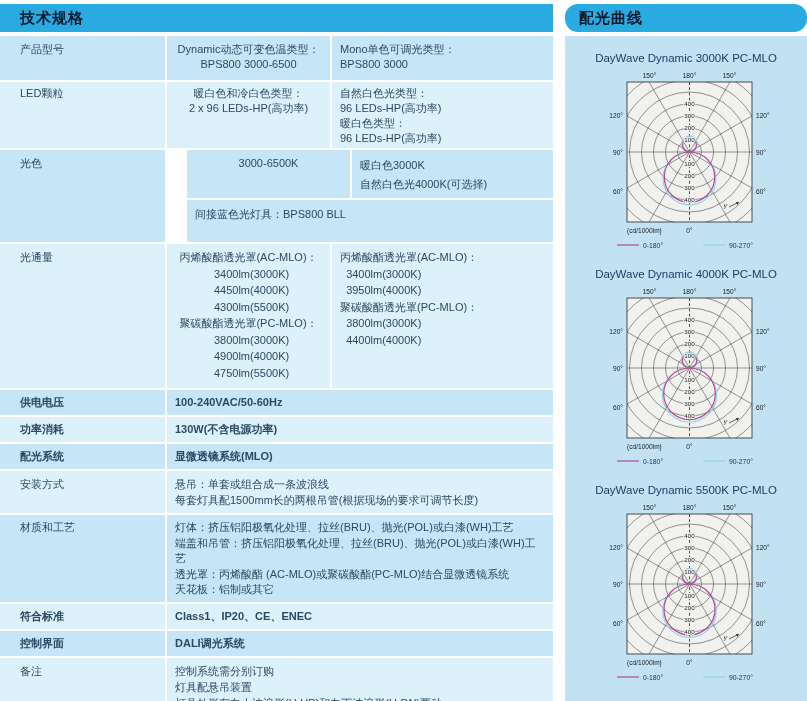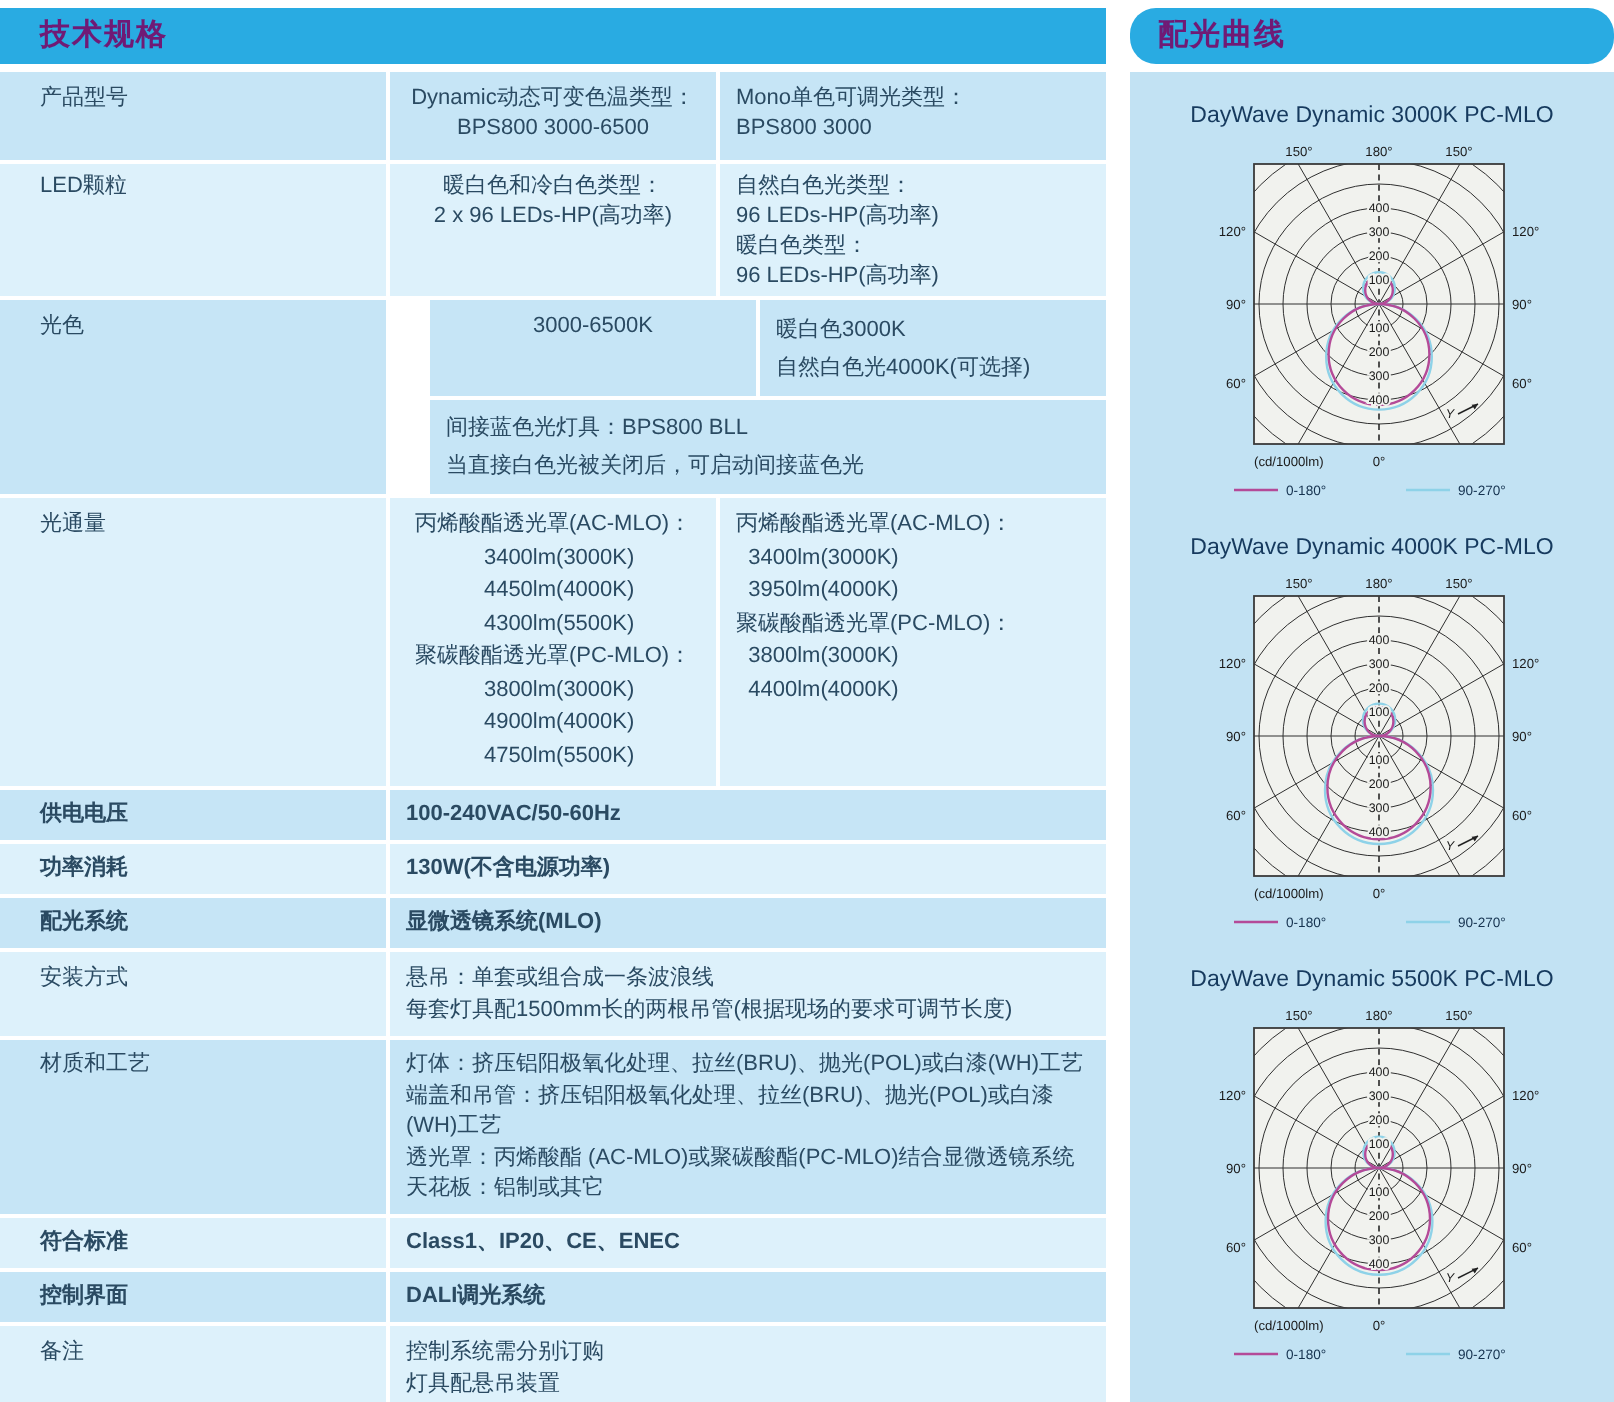--- a/index.html
+++ b/index.html
@@ -6,38 +6,38 @@
   body{
     width:807px;height:701px;background:#ffffff;
     font-family:"Liberation Sans","DejaVu Sans",sans-serif;
     color:#2a4a62;overflow:hidden;
   }
   .page{position:relative;width:807px;height:701px;}
 
   
   .bar{
     position:absolute;top:4px;height:28px;background:#29abe2;
-    color:#701a75;font-weight:bold;font-size:15px;line-height:28px;
+    color:#0f172a;font-weight:bold;font-size:15px;line-height:28px;
     box-sizing:border-box;letter-spacing:1px;
   }
   .bar-left{left:0;width:553px;padding-left:20px;}
   .bar-right{left:565px;width:242px;padding-left:14px;border-radius:13px;}
 
   
   .spec-table{position:absolute;left:0;top:36px;width:553px;}
   .trow{display:flex;margin-top:2px;}
   .trow:first-child{margin-top:0;}
   .shade-a{--sh:#c6e5f6;}
   .shade-b{--sh:#ddf1fb;}
   .cell{
     background:var(--sh);box-sizing:border-box;
     font-size:11px;line-height:15px;padding:6px 8px 4px 8px;
     white-space:pre-wrap;min-width:0;
   }
-  .label{width:193px;flex:none;padding-left:20px;}
+  .label{width:165px;flex:none;padding-left:20px;}
   .content{flex:1;display:flex;margin-left:2px;gap:2px;min-width:0;}
   .content.col{flex-direction:column;}
   .c2{width:163px;flex:none;text-align:center;}
   .c3{flex:1;}
   .single{flex:1;}
   .subrow{display:flex;gap:2px;height:48px;flex:none;}
   .sub-merged{flex:1;line-height:19px;padding-top:5px;}
   .r1{min-height:44px;}
   .r2{min-height:66px;} .r2 .cell{line-height:15px;padding-top:4px;padding-bottom:2px;}
   .r3{min-height:92px;gap:20px;} .r3 .c3{line-height:19px;}
@@ -91,21 +91,21 @@
       </div>
     </div>
 
     <div class="trow r3 shade-a">
       <div class="cell label">光色</div>
       <div class="content col">
         <div class="subrow">
           <div class="cell c2"><div>3000-6500K</div></div>
           <div class="cell c3"><div>暖白色3000K</div><div>自然白色光4000K(可选择)</div></div>
         </div>
-        <div class="cell sub-merged"><div>间接蓝色光灯具：BPS800 BLL</div><div>当直接白色光被关闭后，可启动间接蓝色光</div></div>
+        <div class="cell sub-merged"><div>间接蓝色光灯具：BPS800 BLL</div></div>
       </div>
     </div>
 
     <div class="trow r4 shade-b">
       <div class="cell label">光通量</div>
       <div class="content">
         <div class="cell c2"><div>丙烯酸酯透光罩(AC-MLO)：</div><div>  3400lm(3000K)</div><div>  4450lm(4000K)</div><div>  4300lm(5500K)</div><div>聚碳酸酯透光罩(PC-MLO)：</div><div>  3800lm(3000K)</div><div>  4900lm(4000K)</div><div>  4750lm(5500K)</div></div>
         <div class="cell c3"><div>丙烯酸酯透光罩(AC-MLO)：</div><div>  3400lm(3000K)</div><div>  3950lm(4000K)</div><div>聚碳酸酯透光罩(PC-MLO)：</div><div>  3800lm(3000K)</div><div>  4400lm(4000K)</div></div>
       </div>
     </div>

